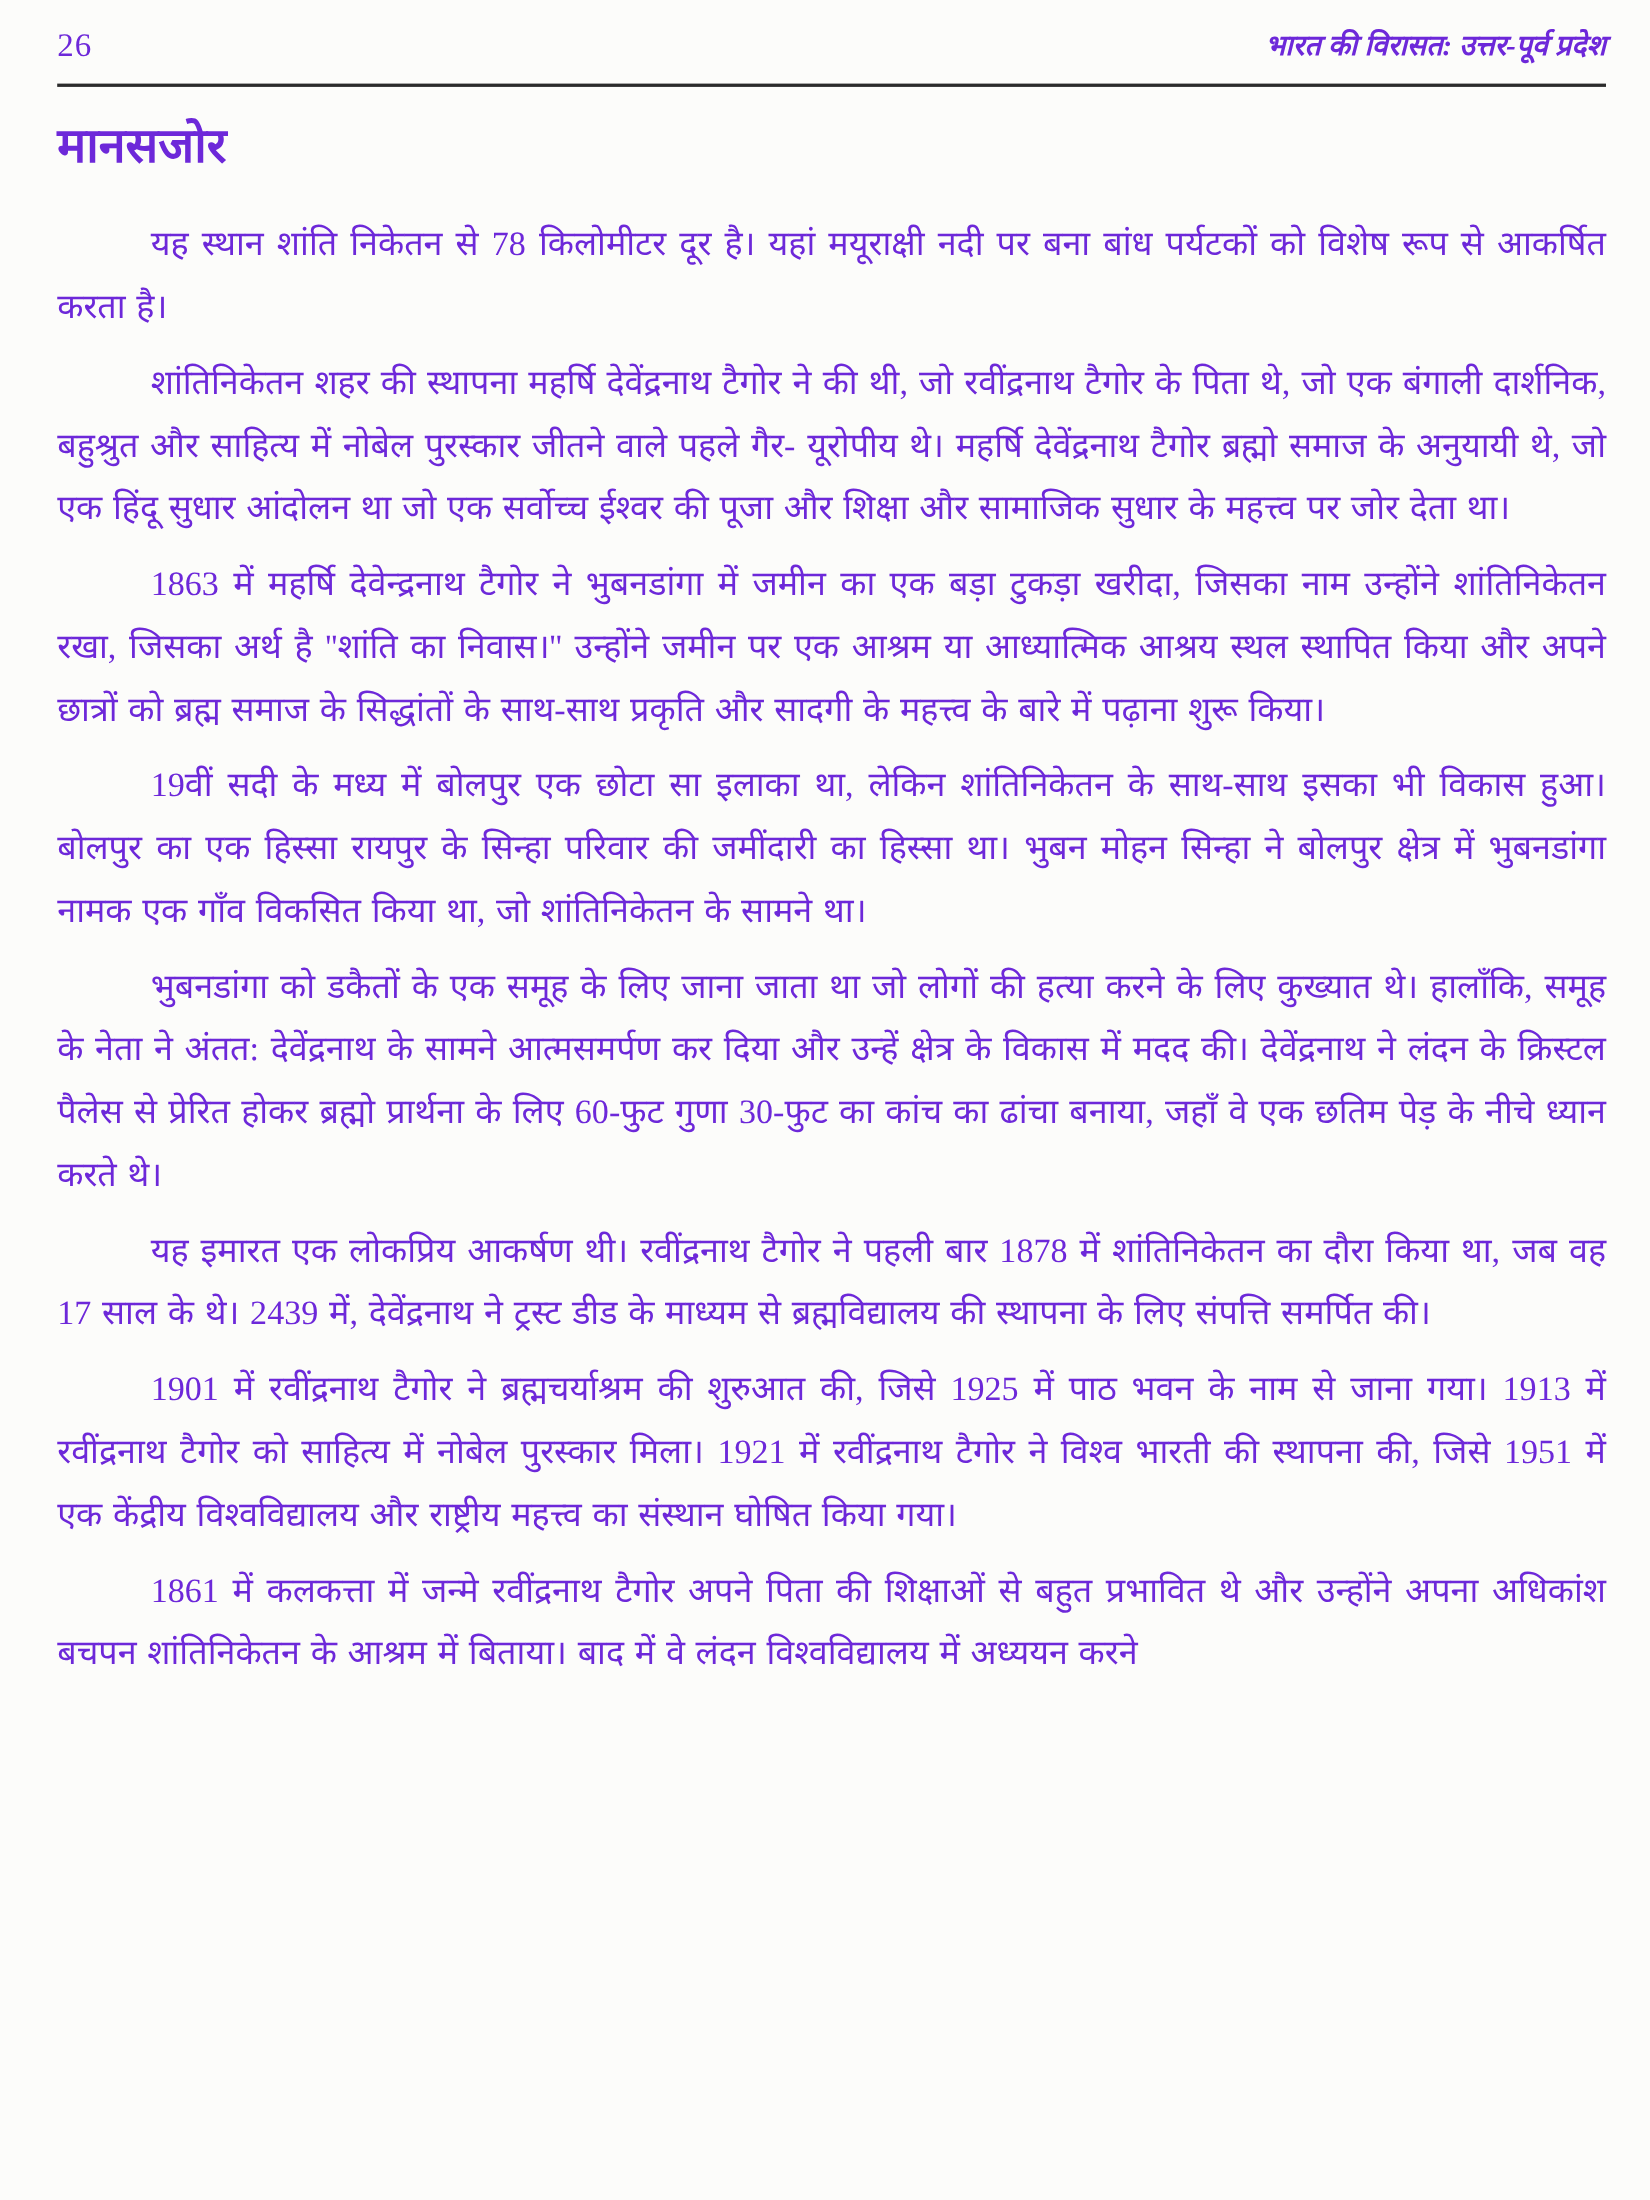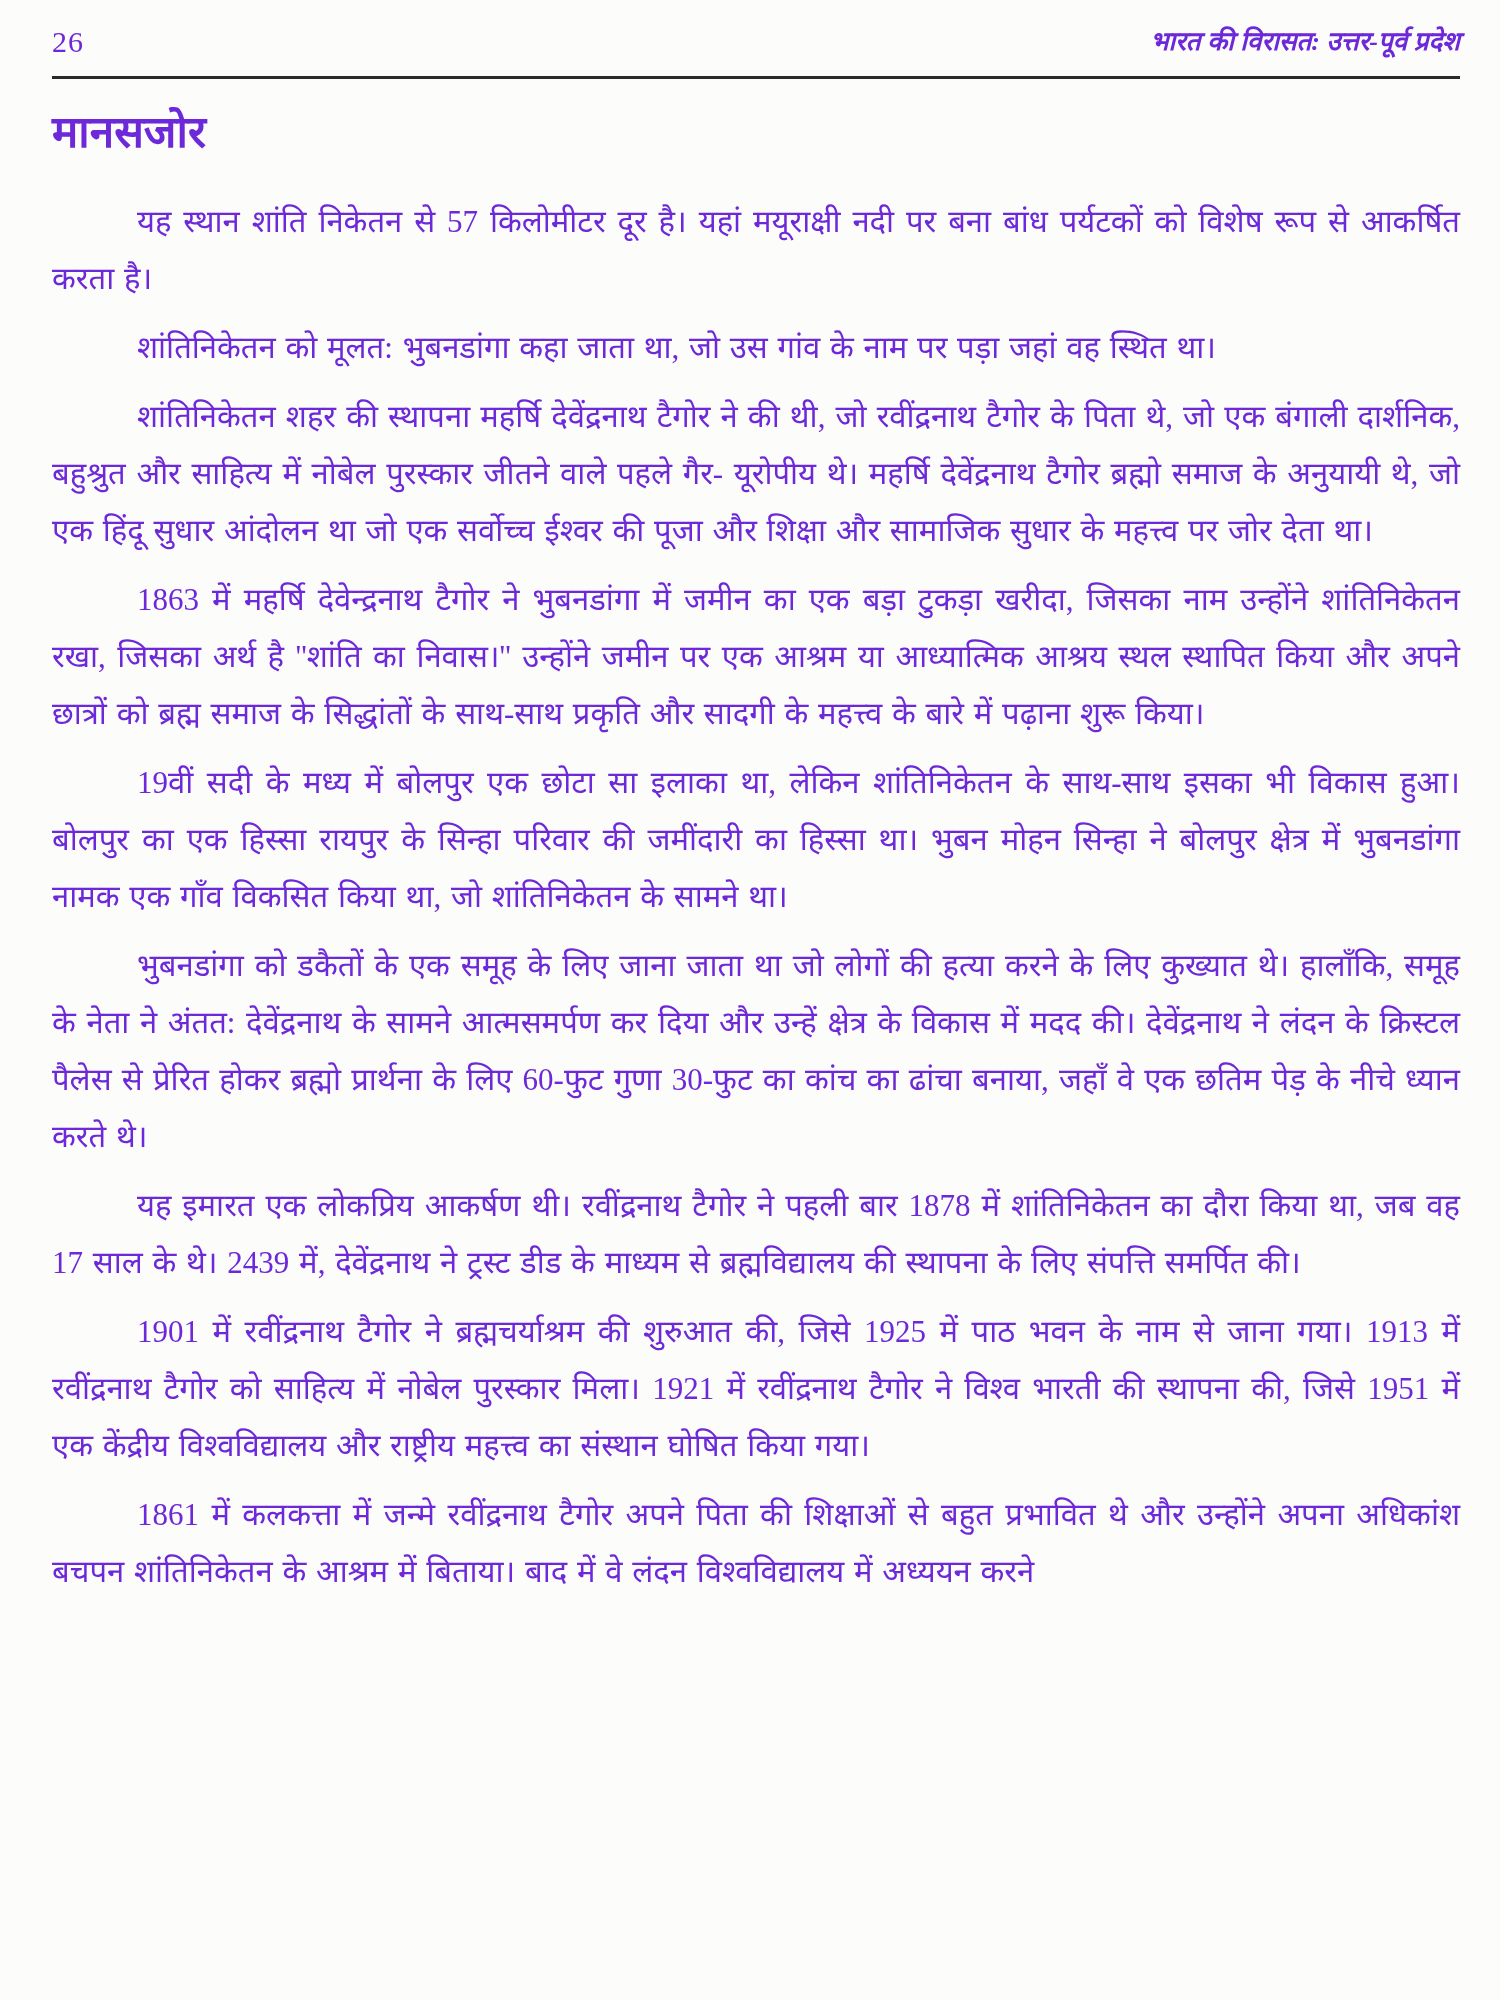--- a/index.html
+++ b/index.html
@@ -64,22 +64,21 @@
 
   <div class="page-header">
     <span class="page-number">26</span>
     <span class="book-title">भारत की विरासत: उत्तर-पूर्व प्रदेश</span>
   </div>
 
   <hr class="header-rule">
 
   <div id="content-blocks">
       <h2 class="section-heading first">मानसजोर</h2>
-      <p class="body-paragraph">यह स्थान शांति निकेतन से 57 किलोमीटर दूर है। यहां मयूराक्षी नदी पर बना बांध पर्यटकों को विशेष रूप से आकर्षित करता है।</p>
-      <p class="body-paragraph">शांतिनिकेतन को मूलत: भुबनडांगा कहा जाता था, जो उस गांव के नाम पर पड़ा जहां वह स्थित था।</p>
+      <p class="body-paragraph">यह स्थान शांति निकेतन से 78 किलोमीटर दूर है। यहां मयूराक्षी नदी पर बना बांध पर्यटकों को विशेष रूप से आकर्षित करता है।</p>
       <p class="body-paragraph">शांतिनिकेतन शहर की स्थापना महर्षि देवेंद्रनाथ टैगोर ने की थी, जो रवींद्रनाथ टैगोर के पिता थे, जो एक बंगाली दार्शनिक, बहुश्रुत और साहित्य में नोबेल पुरस्कार जीतने वाले पहले गैर- यूरोपीय थे। महर्षि देवेंद्रनाथ टैगोर ब्रह्मो समाज के अनुयायी थे, जो एक हिंदू सुधार आंदोलन था जो एक सर्वोच्च ईश्वर की पूजा और शिक्षा और सामाजिक सुधार के महत्त्व पर जोर देता था।</p>
       <p class="body-paragraph">1863 में महर्षि देवेन्द्रनाथ टैगोर ने भुबनडांगा में जमीन का एक बड़ा टुकड़ा खरीदा, जिसका नाम उन्होंने शांतिनिकेतन रखा, जिसका अर्थ है ''शांति का निवास।'' उन्होंने जमीन पर एक आश्रम या आध्यात्मिक आश्रय स्थल स्थापित किया और अपने छात्रों को ब्रह्म समाज के सिद्धांतों के साथ-साथ प्रकृति और सादगी के महत्त्व के बारे में पढ़ाना शुरू किया।</p>
       <p class="body-paragraph">19वीं सदी के मध्य में बोलपुर एक छोटा सा इलाका था, लेकिन शांतिनिकेतन के साथ-साथ इसका भी विकास हुआ। बोलपुर का एक हिस्सा रायपुर के सिन्हा परिवार की जमींदारी का हिस्सा था। भुबन मोहन सिन्हा ने बोलपुर क्षेत्र में भुबनडांगा नामक एक गाँव विकसित किया था, जो शांतिनिकेतन के सामने था।</p>
       <p class="body-paragraph">भुबनडांगा को डकैतों के एक समूह के लिए जाना जाता था जो लोगों की हत्या करने के लिए कुख्यात थे। हालाँकि, समूह के नेता ने अंतत: देवेंद्रनाथ के सामने आत्मसमर्पण कर दिया और उन्हें क्षेत्र के विकास में मदद की। देवेंद्रनाथ ने लंदन के क्रिस्टल पैलेस से प्रेरित होकर ब्रह्मो प्रार्थना के लिए 60-फुट गुणा 30-फुट का कांच का ढांचा बनाया, जहाँ वे एक छतिम पेड़ के नीचे ध्यान करते थे।</p>
       <p class="body-paragraph">यह इमारत एक लोकप्रिय आकर्षण थी। रवींद्रनाथ टैगोर ने पहली बार 1878 में शांतिनिकेतन का दौरा किया था, जब वह 17 साल के थे। 2439 में, देवेंद्रनाथ ने ट्रस्ट डीड के माध्यम से ब्रह्मविद्यालय की स्थापना के लिए संपत्ति समर्पित की।</p>
       <p class="body-paragraph">1901 में रवींद्रनाथ टैगोर ने ब्रह्मचर्याश्रम की शुरुआत की, जिसे 1925 में पाठ भवन के नाम से जाना गया। 1913 में रवींद्रनाथ टैगोर को साहित्य में नोबेल पुरस्कार मिला। 1921 में रवींद्रनाथ टैगोर ने विश्व भारती की स्थापना की, जिसे 1951 में एक केंद्रीय विश्वविद्यालय और राष्ट्रीय महत्त्व का संस्थान घोषित किया गया।</p>
       <p class="body-paragraph">1861 में कलकत्ता में जन्मे रवींद्रनाथ टैगोर अपने पिता की शिक्षाओं से बहुत प्रभावित थे और उन्होंने अपना अधिकांश बचपन शांतिनिकेतन के आश्रम में बिताया। बाद में वे लंदन विश्वविद्यालय में अध्ययन करने</p>
     </div>
 
 </div>

